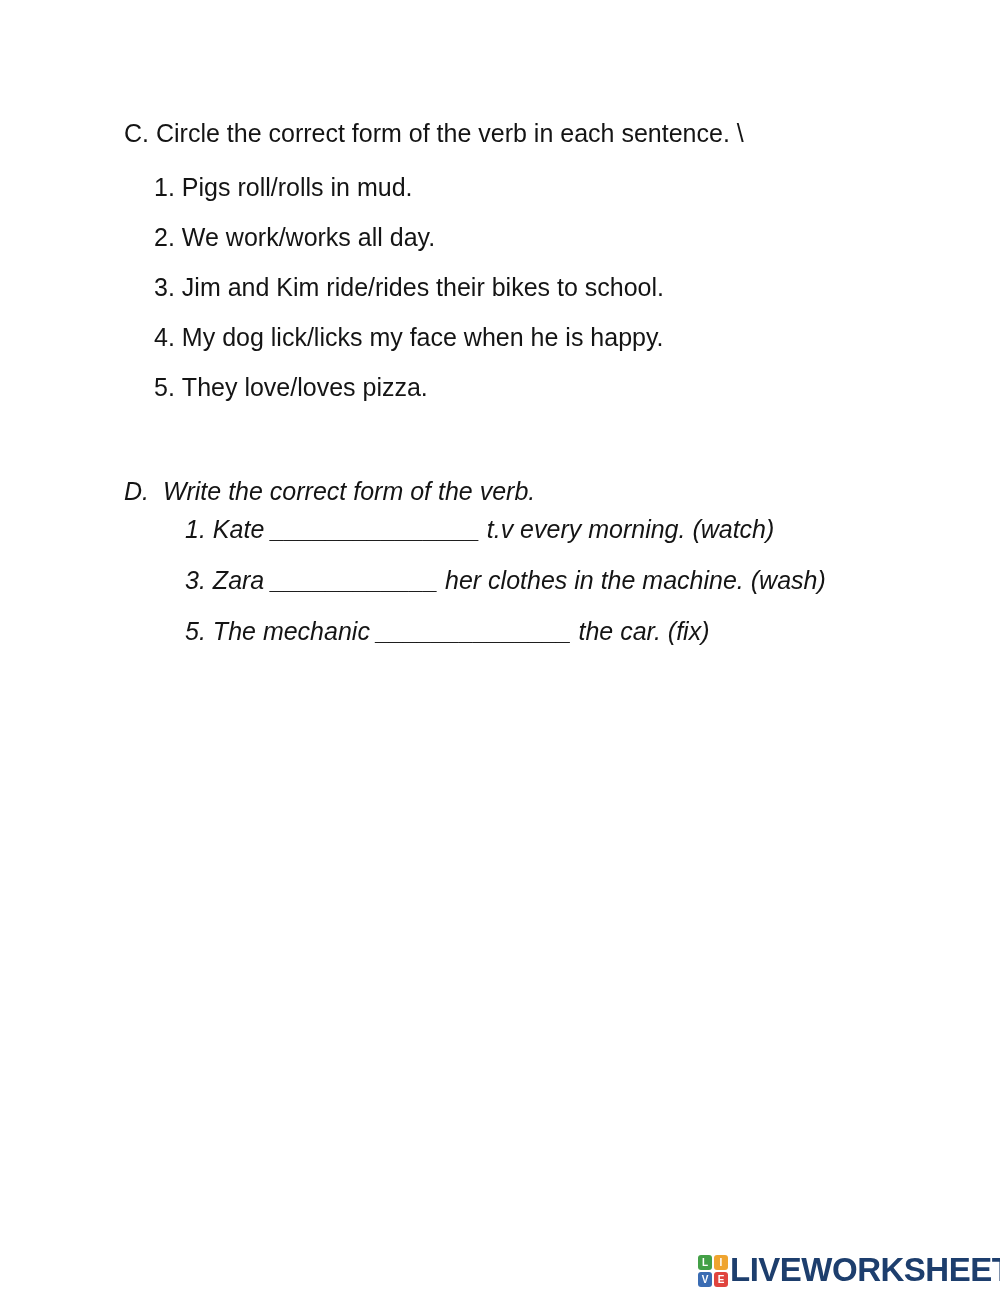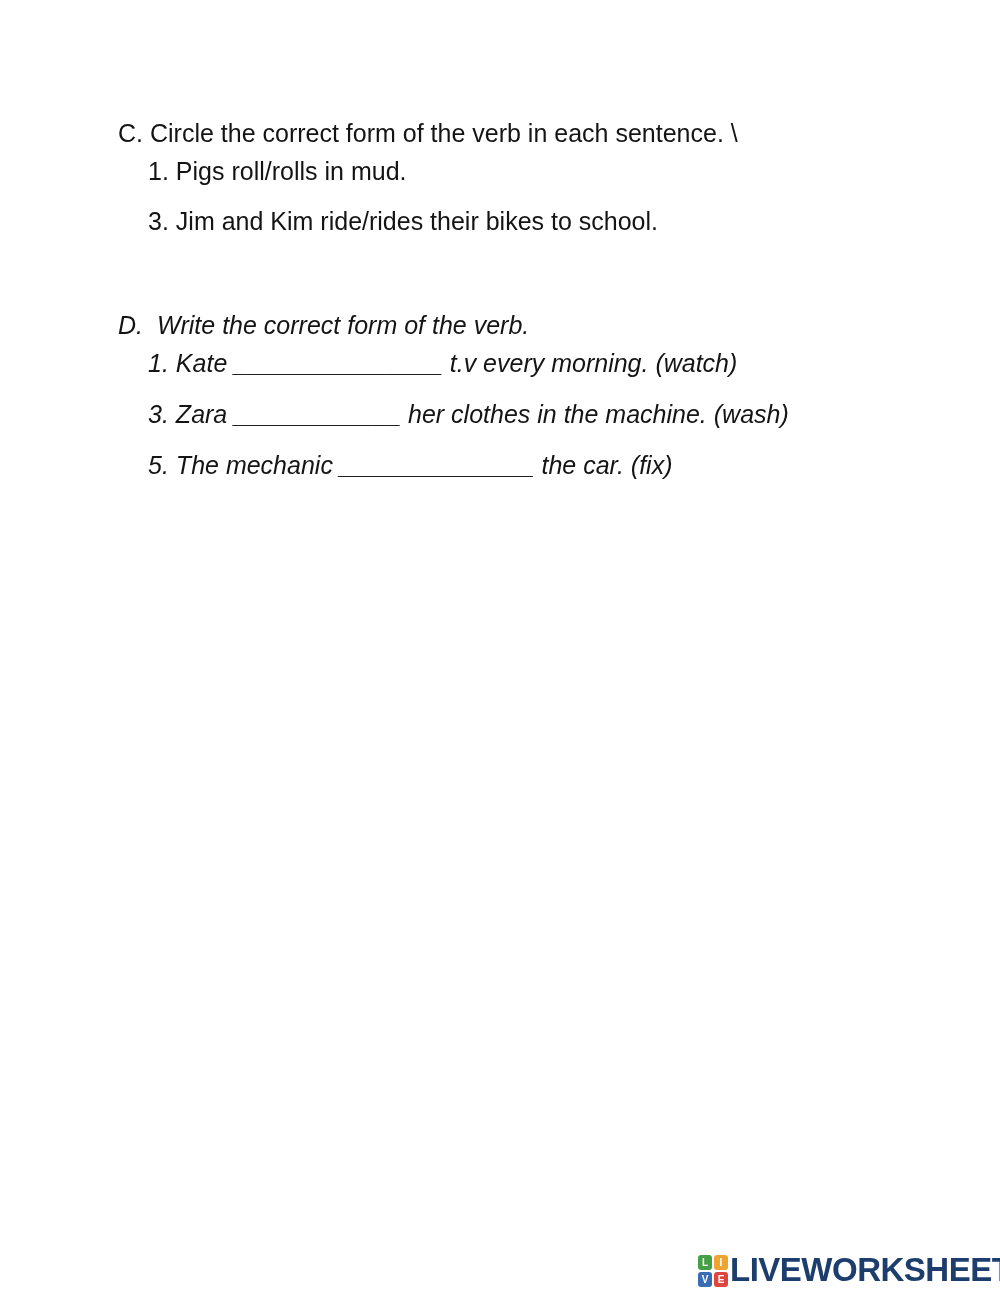--- a/index.html
+++ b/index.html
@@ -8,39 +8,39 @@
     position: relative;
     width: 1000px;
     height: 1291px;
     background: #ffffff;
     font-family: "Liberation Sans", sans-serif;
     color: #141414;
     overflow: hidden;
   }
   .content {
     position: absolute;
-    left: 118px;
+    left: 124px;
     top: 116px;
     right: 40px;
   }
   .heading {
     font-size: 25px;
     line-height: 34px;
     white-space: pre-wrap;
   }
   .items { margin-left: 30px; }
   .item {
     font-size: 25px;
     line-height: 34px;
     white-space: nowrap;
   }
   .c-items .item { margin-top: 16px; }
-  .c-items .item:first-child { margin-top: 4px; }
+  .c-items .item:first-child { margin-top: 20px; }
   .section-d { margin-top: 70px; font-style: italic; }
-  .d-items .item { margin-top: 17px; }
+  .d-items .item { margin-top: 17px; margin-left: 31px; }
   .d-items .item:first-child { margin-top: 4px; }
   .num { display: inline-block; margin-right: 7px; }
   .blank { letter-spacing: 0; }
   .footer {
     position: absolute;
     left: 698px;
     top: 1251px;
     height: 37px;
     display: flex;
     align-items: center;
@@ -73,21 +73,24 @@
 </head>
 <body>
 
 <div class="page">
   <div class="content">
 
     <div class="section">
       <div class="heading">C. Circle the correct form of the verb in each sentence. \</div>
       <div class="items c-items">
         <div class="item"><span class="num">1.</span><span>Pigs roll/rolls in mud.</span></div>
+        <div class="item"><span class="num">2.</span><span>We work/works all day.</span></div>
         <div class="item"><span class="num">3.</span><span>Jim and Kim ride/rides their bikes to school.</span></div>
+        <div class="item"><span class="num">4.</span><span>My dog lick/licks my face when he is happy.</span></div>
+        <div class="item"><span class="num">5.</span><span>They love/loves pizza.</span></div>
       </div>
     </div>
 
     <div class="section section-d">
       <div class="heading">D.  Write the correct form of the verb.</div>
       <div class="items d-items">
         <div class="item"><span class="num">1.</span><span>Kate</span> <span class="blank">_______________</span> <span>t.v every morning. (watch)</span></div>
         <div class="item"><span class="num">3.</span><span>Zara</span> <span class="blank">____________</span> <span>her clothes in the machine. (wash)</span></div>
         <div class="item"><span class="num">5.</span><span>The mechanic</span> <span class="blank">______________</span> <span>the car. (fix)</span></div>
       </div>

